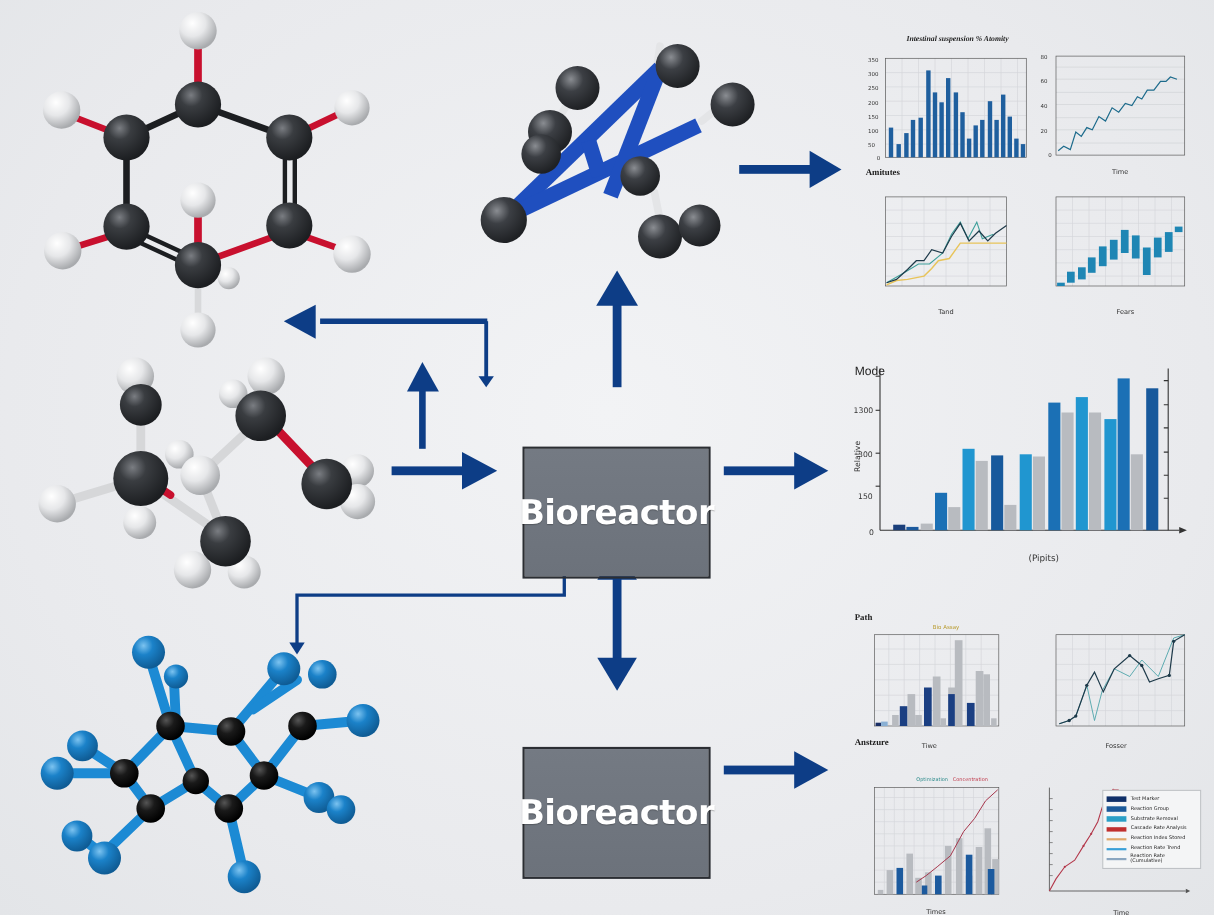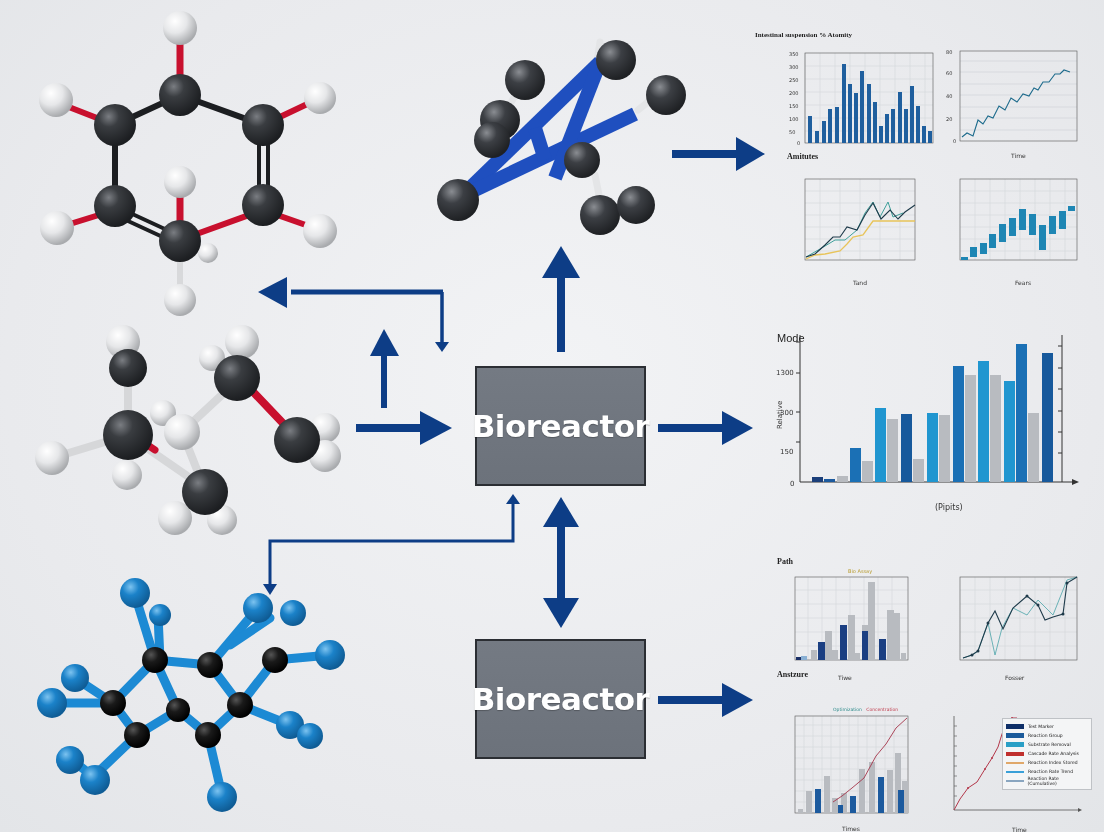--- a/index.html
+++ b/index.html
@@ -12,20 +12,21 @@
   .abs { position: absolute; }
   svg { position: absolute; overflow: visible; }
   .box {
     position: absolute;
     background: linear-gradient(180deg, #747a83 0%, #6c727b 100%);
     border: 2px solid #2b2e33;
     display: flex; align-items: center; justify-content: center;
     color: #ffffff; font-family: "DejaVu Sans", sans-serif; font-weight: bold;
     font-size: 31px; letter-spacing: -0.5px;
     text-shadow: 0 1px 1px rgba(0,0,0,0.25);
+    margin-top: 40px;
   }
   .chart-title {
     position: absolute; font-family: "Liberation Serif", serif; font-weight: bold;
     font-size: 10px; color: #222;
   }
   .tick { font-size: 5px; fill: #333; font-family: "DejaVu Sans", sans-serif; }
   .axlbl { font-size: 6px; fill: #333; font-family: "DejaVu Sans", sans-serif; }
 </style>
 </head>
 <body>
@@ -254,21 +255,21 @@
   <circle cx="80" cy="100" r="20" fill="url(#gd)"></circle>
   <circle cx="72" cy="120" r="18" fill="url(#gd)"></circle>
   <circle cx="196" cy="40" r="20" fill="url(#gd)"></circle>
   <circle cx="246" cy="75" r="20" fill="url(#gd)"></circle>
   <circle cx="162" cy="140" r="18" fill="url(#gd)"></circle>
   <circle cx="38" cy="180" r="21" fill="url(#gd)"></circle>
   <circle cx="180" cy="195" r="20" fill="url(#gd)"></circle>
   <circle cx="216" cy="185" r="19" fill="url(#gd)"></circle>
 </svg>
 
-<div class="chart-title" style="left:755px;top:31px;font-size:7px;">Intestinal suspension % Atomity</div>
+<div class="chart-title" style="left:824px;top:31px;font-size:7px;font-style:italic;">Intestinal suspension % Atomity</div>
 <svg width="160" height="110" style="left:785px;top:48px;">
   <g stroke="#d4d6da" stroke-width="0.6">
     <line x1="20" y1="5" x2="20" y2="95"></line>
       <line x1="35" y1="5" x2="35" y2="95"></line>
       <line x1="50" y1="5" x2="50" y2="95"></line>
       <line x1="65" y1="5" x2="65" y2="95"></line>
       <line x1="80" y1="5" x2="80" y2="95"></line>
       <line x1="95" y1="5" x2="95" y2="95"></line>
       <line x1="110" y1="5" x2="110" y2="95"></line>
       <line x1="125" y1="5" x2="125" y2="95"></line>

